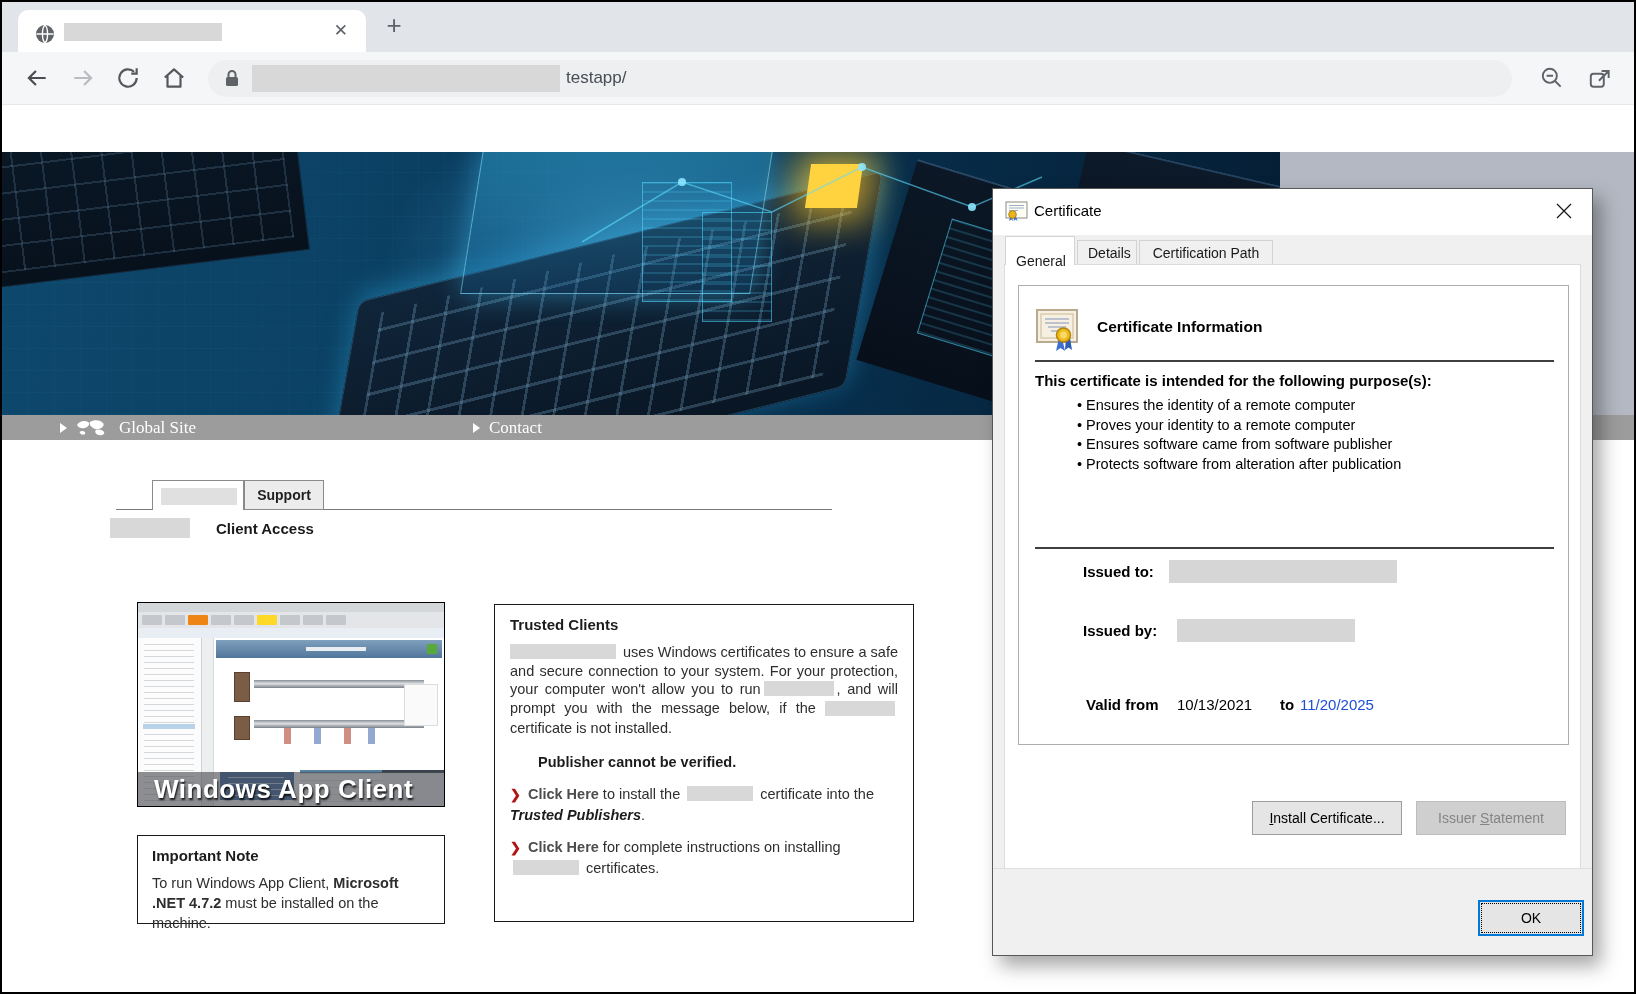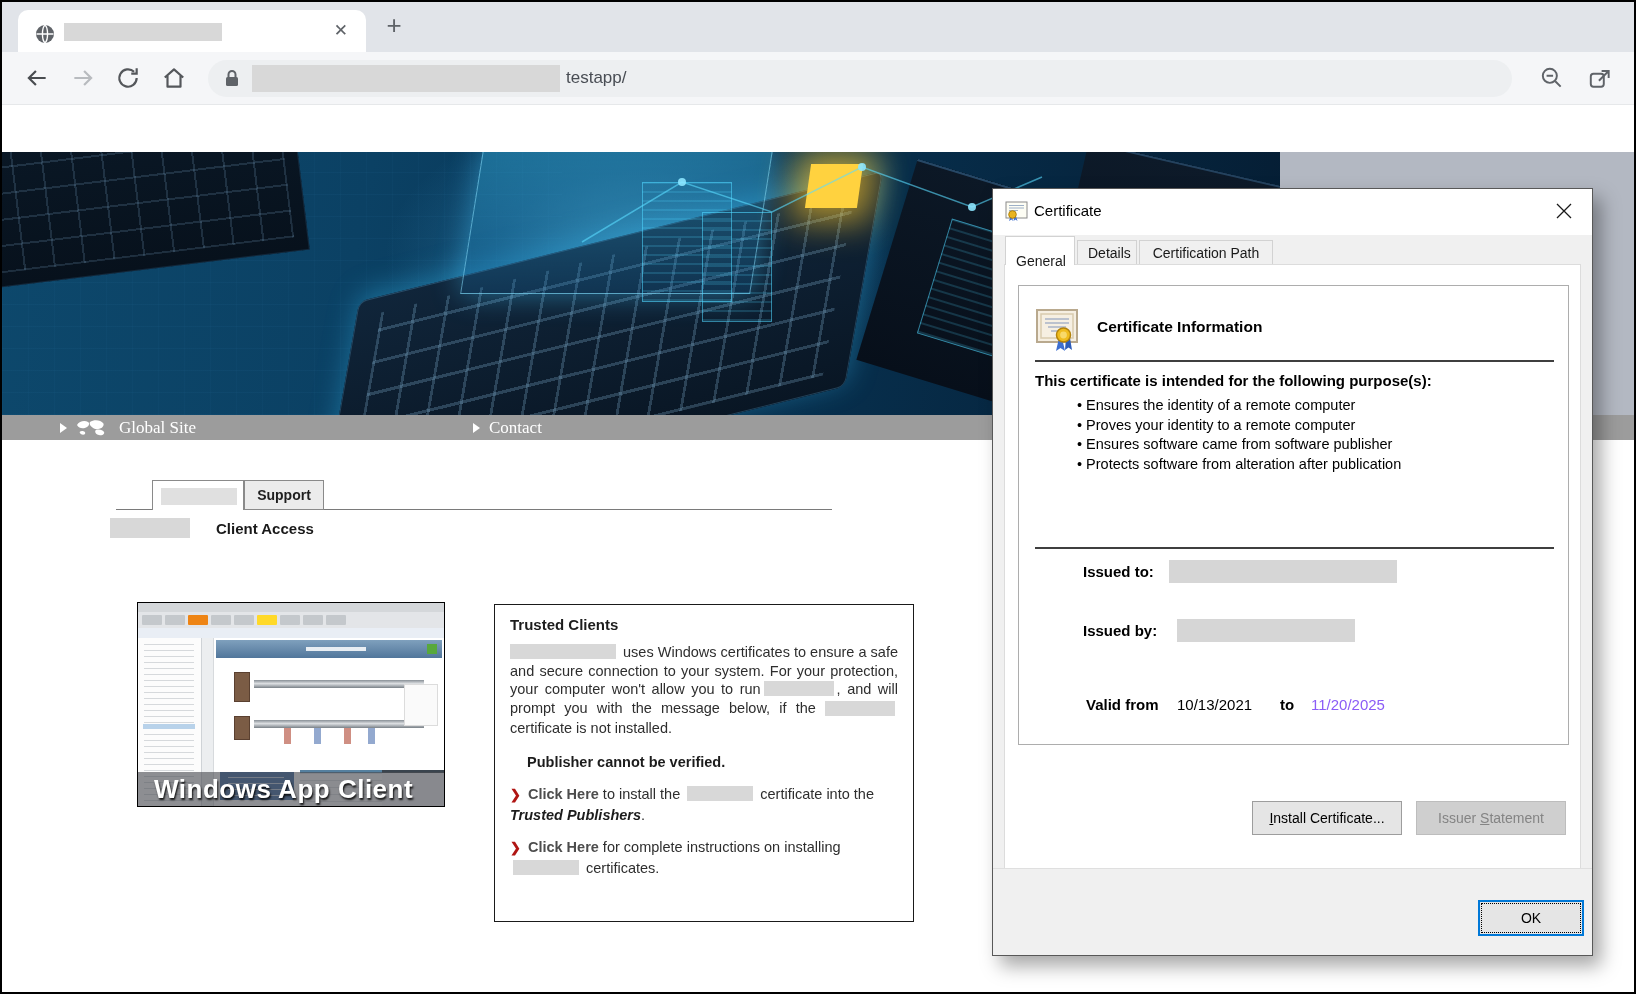--- a/index.html
+++ b/index.html
@@ -114,21 +114,21 @@
 
   
   .notebox { position:absolute; left:135px; top:833px; width:308px; height:89px; border:1px solid #1a1a1a; padding:11px 14px; }
   .notetitle { font-size:15px; font-weight:bold; color:#1c1c1c; margin-bottom:9px; }
   .notebody { font-size:14.5px; color:#2e2e2e; line-height:20px; }
 
   .trustbox { position:absolute; left:492px; top:602px; width:420px; height:318px; border:1px solid #1a1a1a; padding:11px 15px; font-size:14.5px; color:#2e2e2e; }
   .trusttitle { font-size:15px; font-weight:bold; color:#1c1c1c; margin-bottom:10px; }
   .tpara { text-align:justify; line-height:18px; }
   .tpara .redact { height:15px; margin:0 3px 3px 0; }
-  .warnblock { margin:16px 0 12px 17px; font-weight:bold; color:#1c1c1c; font-size:14.5px; line-height:19px; }
+  .warnblock { margin:16px 0 12px 28px; font-weight:bold; color:#1c1c1c; font-size:14.5px; line-height:19px; }
   .clickline { line-height:21px; margin-top:11px; }
   .clickline .chev { color:#b01513; font-weight:bold; margin-right:7px; font-size:13px; }
   .clickline .ch { color:#4d4d4d; }
   .clickline .redact { width:66px; height:15px; margin:0 3px 3px 3px; }
   .tp-bold { font-weight:bold; font-style:italic; color:#1c1c1c; }
 
   
   .dialog { position:absolute; left:990px; top:186px; width:601px; height:768px; background:#f0f0f0;
      border:1px solid #585858; box-shadow:8px 10px 18px rgba(0,0,0,.35); z-index:10; font-size:15px; }
   .dlg-title { position:absolute; left:0; top:0; width:100%; height:46px; background:#fff; }
@@ -148,21 +148,21 @@
   .gb-intended { position:absolute; left:16px; top:86px; font-size:15px; font-weight:bold; color:#000; }
   .gb-bullets { position:absolute; left:58px; top:110px; font-size:14.5px; color:#000; line-height:19.5px; }
   .gb-bullets div::before { content:"• "; }
   .gb-row-label { position:absolute; font-weight:bold; color:#000; }
   .gb-redact { position:absolute; background:#d6d6d6; height:23px; }
   .lab-to { left:64px; top:277px; } .box-to { left:150px; top:274px; width:228px; }
   .lab-by { left:64px; top:336px; } .box-by { left:158px; top:333px; width:178px; }
   .lab-valid { left:67px; top:410px; }
   .val-d1 { position:absolute; left:158px; top:410px; color:#000; }
   .val-to { position:absolute; left:261px; top:410px; font-weight:bold; color:#000; }
-  .val-d2 { position:absolute; left:292px; top:410px; color:#8b5cf6;text-align:center; }
+  .val-d2 { position:absolute; left:281px; top:410px; color:#1d4ed8;text-align:center; }
   .winbtn { position:absolute; height:34px; background:#e5e5e5; border:1px solid #9d9d9d; font-size:14px; color:#000;
      font-family:"Liberation Sans", sans-serif; text-align:center; line-height:32px; }
   .btn-install { left:247px; top:536px; width:150px; }
   .btn-install::first-letter { text-decoration:underline; }
   .btn-issuer { left:411px; top:536px; width:150px; background:#cfcfcf; border-color:#bdbdbd; color:#848484; }
   .u-first { display:inline-block; }
   .u-first::first-letter { text-decoration:underline; }
   .dlg-footer { position:absolute; left:0; bottom:0; width:100%; height:87px; background:#f0f0f0; border-top:1px solid #dfdfdf; }
   .btn-ok { position:absolute; right:8px; top:31px; width:106px; height:36px; background:#e5e5e5;
      border:2px solid #0078d7; outline:1px dotted #000; outline-offset:-4px; font-size:14px; line-height:32px; text-align:center; color:#000; }
@@ -328,20 +328,24 @@
           <div class="m-rbox"></div>
         </div>
         <div class="m-bluepanel"></div>
         <div class="m-table"></div>
         <div class="m-rpanel"></div>
       </div>
     </div>
     <div class="banner">Windows App Client</div>
   </div>
 
+  <div class="notebox">
+    <div class="notetitle">Important Note</div>
+    <div class="notebody"><span>To run Windows App Client, </span><b>Microsoft .NET 4.7.2</b><span> must be installed on the machine.</span></div>
+  </div>
 
   <div class="trustbox">
     <div class="trusttitle">Trusted Clients</div>
     <p class="tpara"><span class="redact" style="width:106px"></span><span> uses Windows certificates to ensure a safe and secure connection to your system. For your protection, your computer won't allow you to run</span><span class="redact" style="width:70px;margin-left:3px"></span><span>, and will prompt you with the message below, if the </span><span class="redact" style="width:70px"></span><span> certificate is not installed.</span></p>
     <div class="warnblock">
       <div>Publisher cannot be verified.</div>
     </div>
     <p class="clickline"><span class="chev">❯</span><b class="ch">Click Here</b><span> to install the </span><span class="redact"></span><span> certificate into the </span><span class="tp-bold">Trusted Publishers</span><span>.</span></p>
     <p class="clickline"><span class="chev">❯</span><b class="ch">Click Here</b><span> for complete instructions on installing </span><span class="redact"></span><span> certificates.</span></p>
   </div>

